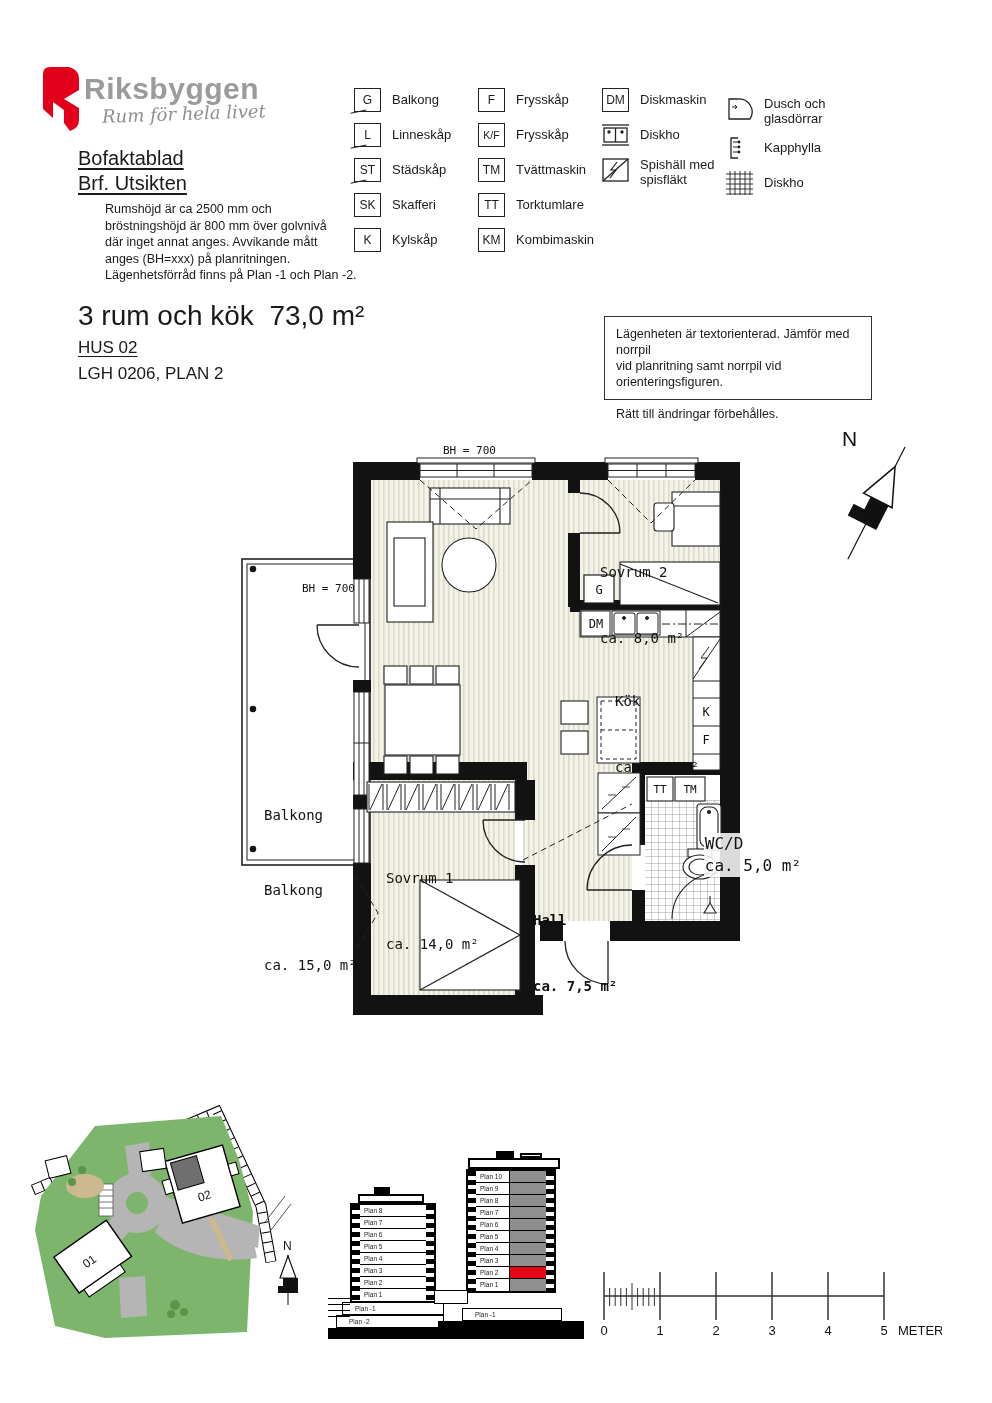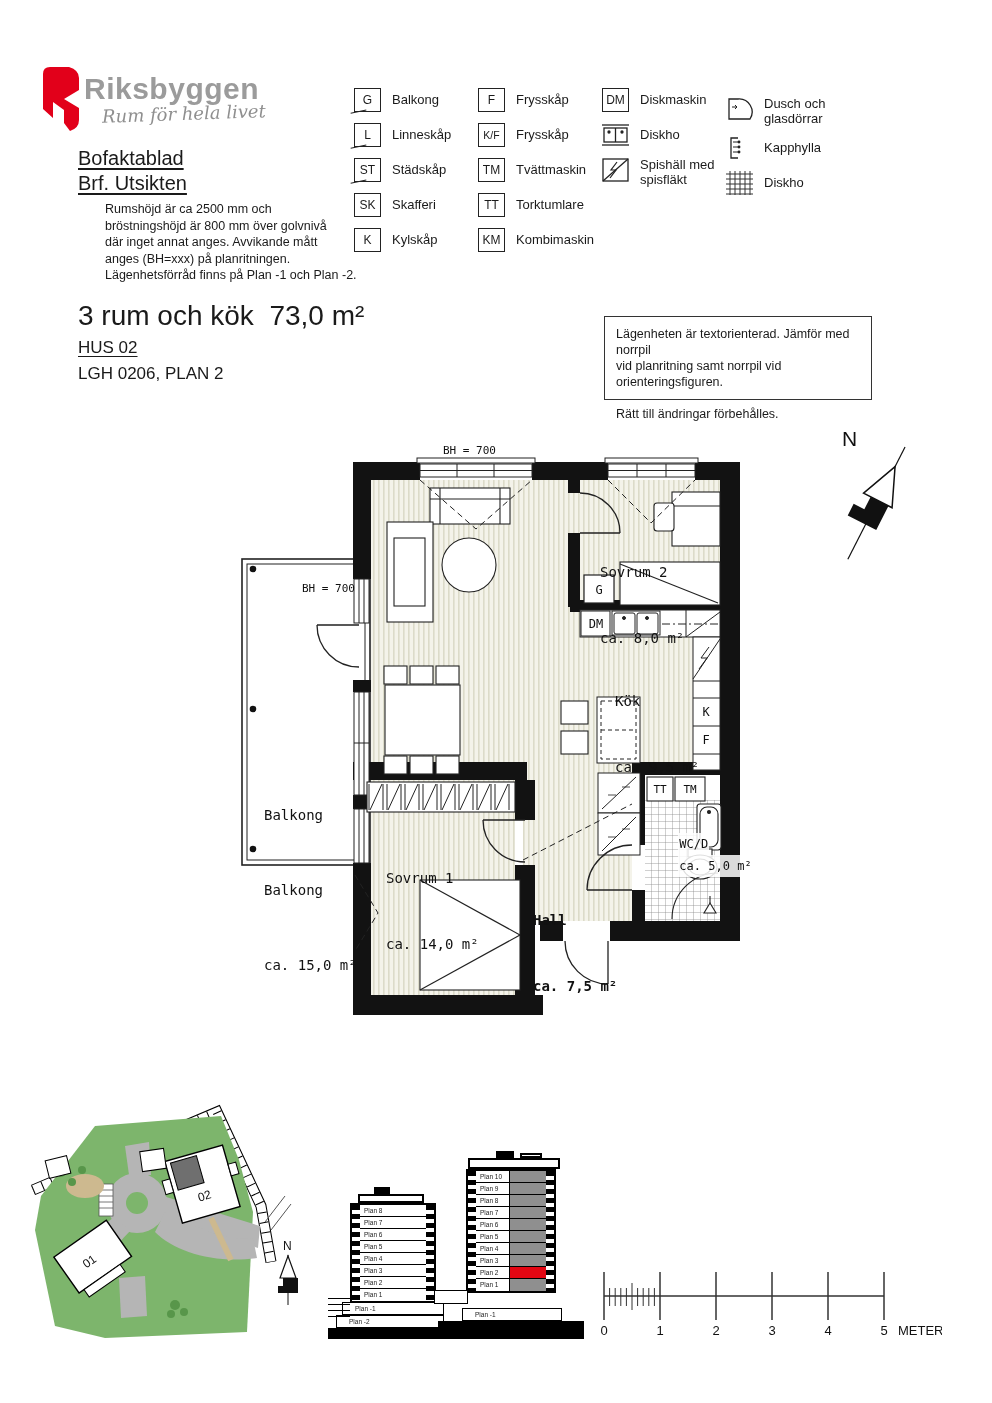--- a/index.html
+++ b/index.html
@@ -410,21 +410,21 @@
       <div>ca. 9,5 m²</div>
     </div>
     <div class="plan-label" style="left:148px; top:380px;">
       <div>Sovrum 1</div>
       <div>ca. 14,0 m²</div>
     </div>
     <div class="plan-label" style="left:295px; top:422px;font-weight:bold;">
       <div>Hall</div>
       <div>ca. 7,5 m²</div>
     </div>
-    <div class="plan-label" style="left:397px; top:368px; font-size:12px; line-height:22px;">
+    <div class="plan-label" style="left:408px; top:368px; font-size:16px; line-height:22px;">
       <div class="halo" style="display:inline-block;">WC/D</div>
       <div class="halo" style="display:inline-block;">ca. 5,0 m²</div>
     </div>
     <div class="plan-label" style="left:26px; top:310px; line-height:25px;">
       <div>Balkong</div>
       <div>Balkong</div>
       <div>ca. 15,0 m²</div>
     </div>
 
     <div class="plan-marker" style="left:361px; top:147px;">G</div>

